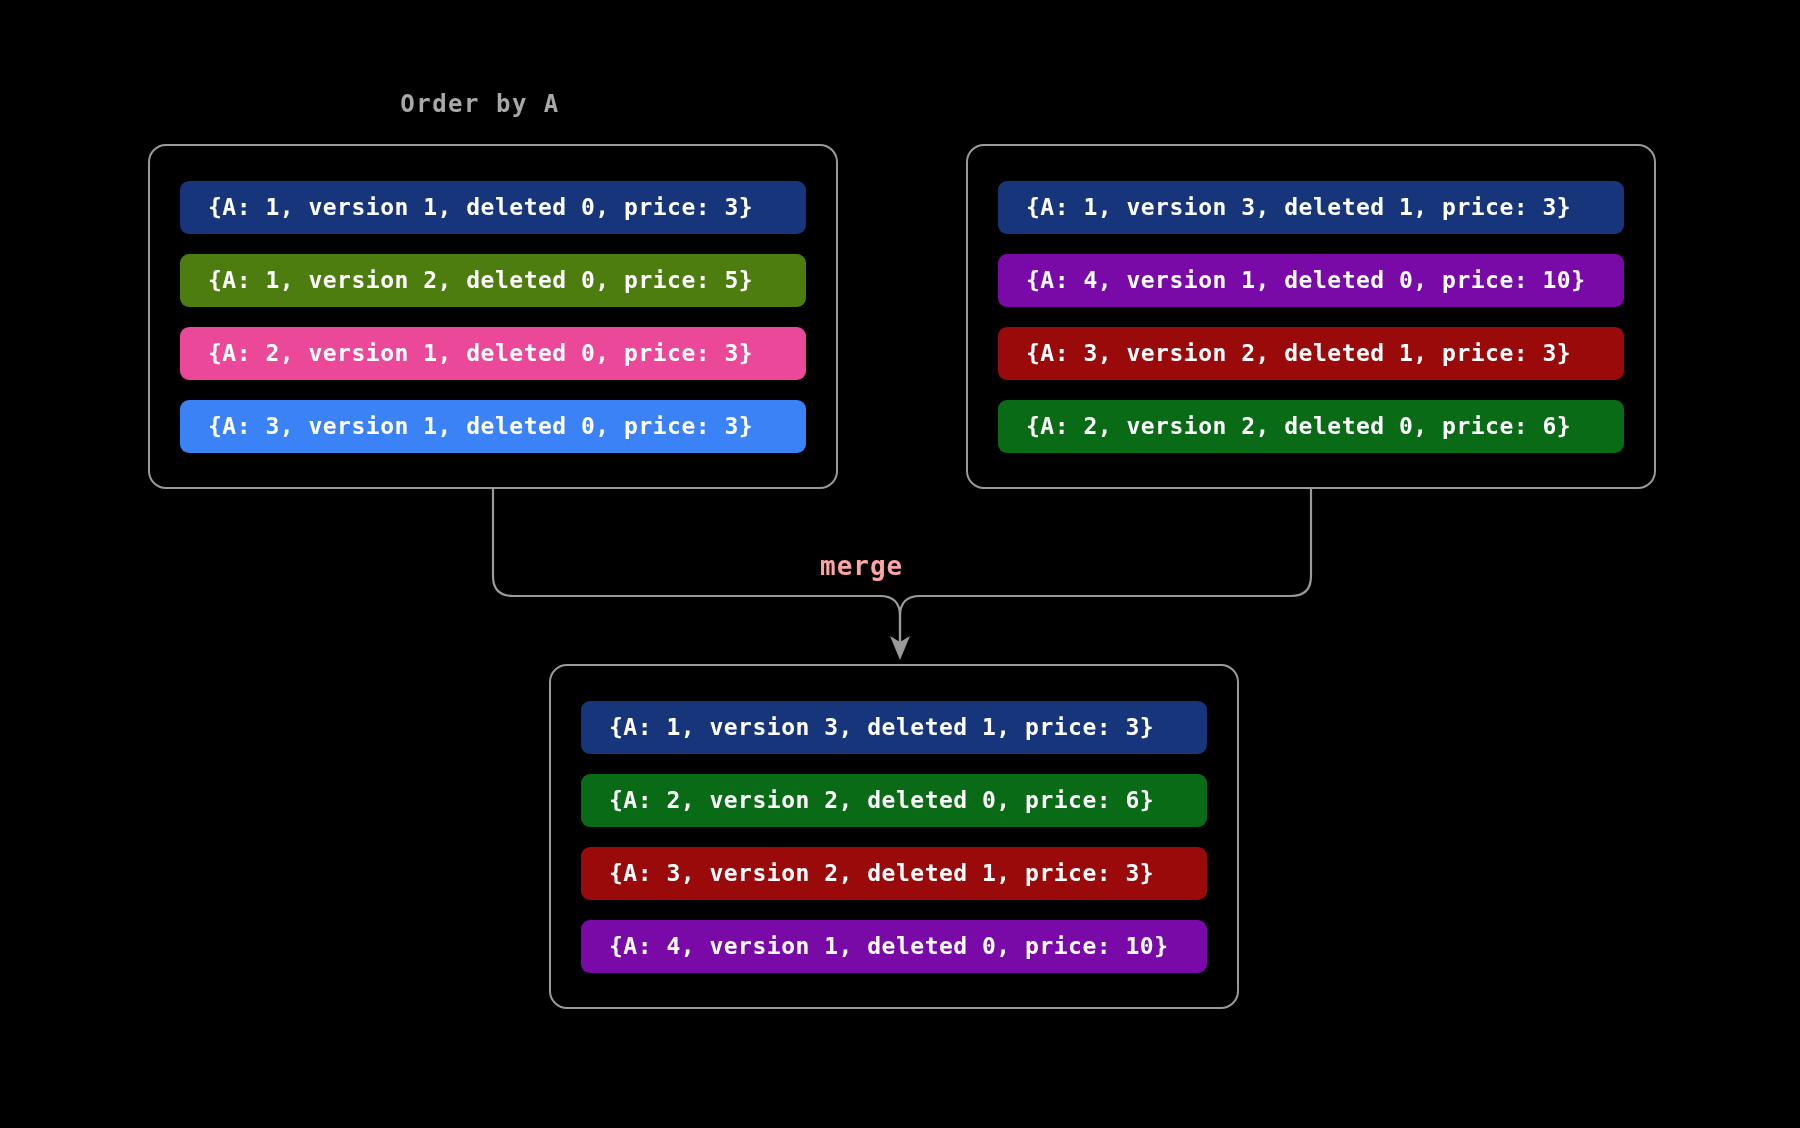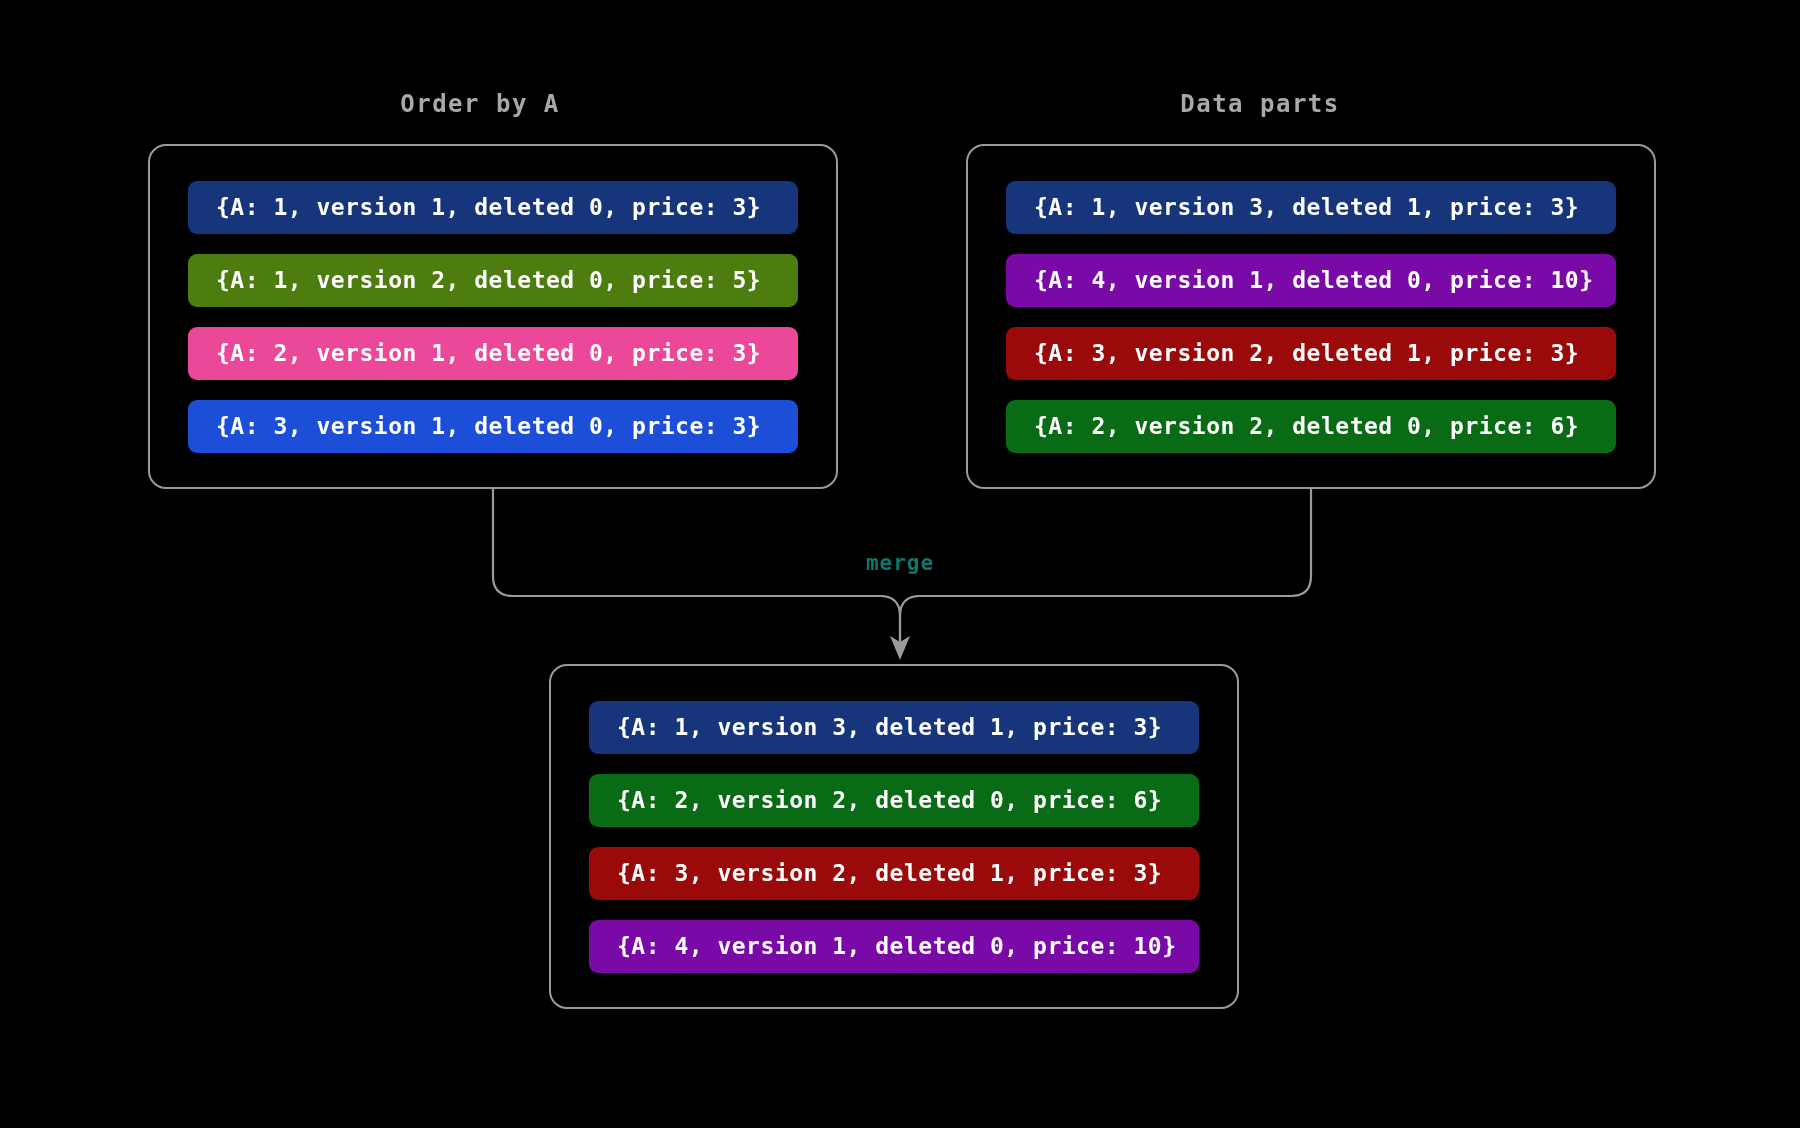--- a/index.html
+++ b/index.html
@@ -62,21 +62,21 @@
   .rows {
     position: absolute;
     left: 0; top: 0;
     width: 100%; height: 100%;
     display: flex;
     flex-direction: column;
     justify-content: center;
     align-items: center;
     gap: 20px;
     box-sizing: border-box;
-    padding: 0 38px;
+    padding: 0 30px;
   }
 
   
   .row-chip {
     width: 100%;
     height: 53px;
     border-radius: 9px;
     display: flex;
     align-items: center;
     box-sizing: border-box;
@@ -87,23 +87,22 @@
     white-space: nowrap;
     font-family: "DejaVu Sans Mono", "Liberation Mono", monospace;
   }
 
   
   #merge-label {
     position: absolute;
     left: 820px;
     top: 543px;
     width: 160px;
-    text-align: center;
-    color: #0f766e;
-    font-size: 21px;
+    color: #fca5a5;
+    font-size: 26px;
     letter-spacing: 1px;
     white-space: nowrap;
     font-family: "DejaVu Sans Mono", "Liberation Mono", monospace;
   }
 </style>
 </head>
 <body>
 
 <div id="stage">
 
@@ -116,25 +115,24 @@
     <path d="M 900 652 L 890 628 L 900 634 L 910 628 Z" fill="#9a9a9a" stroke="none"></path>
   </svg>
 
   <div class="panel-title" id="title-order">Order by A</div>
 
   <div class="panel" id="panel-order">
     <div class="rows">
       <div class="row-chip" style="background:#16357a">{A: 1, version 1, deleted 0, price: 3}</div>
       <div class="row-chip" style="background:#4d7c0f">{A: 1, version 2, deleted 0, price: 5}</div>
       <div class="row-chip" style="background:#ec4899">{A: 2, version 1, deleted 0, price: 3}</div>
-      <div class="row-chip" style="background:#1d4ed8">{A: 3, version 1, deleted 0, price: 3}</div>
+      <div class="row-chip" style="background:#3b82f6">{A: 3, version 1, deleted 0, price: 3}</div>
     </div>
   </div>
 
-  <div class="panel-title" id="title-parts">Data parts</div>
 
   <div class="panel" id="panel-parts">
     <div class="rows">
       <div class="row-chip" style="background:#16357a">{A: 1, version 3, deleted 1, price: 3}</div>
       <div class="row-chip" style="background:#7a0aa8">{A: 4, version 1, deleted 0, price: 10}</div>
       <div class="row-chip" style="background:#9b0a0a">{A: 3, version 2, deleted 1, price: 3}</div>
       <div class="row-chip" style="background:#0a6b16">{A: 2, version 2, deleted 0, price: 6}</div>
     </div>
   </div>
 

